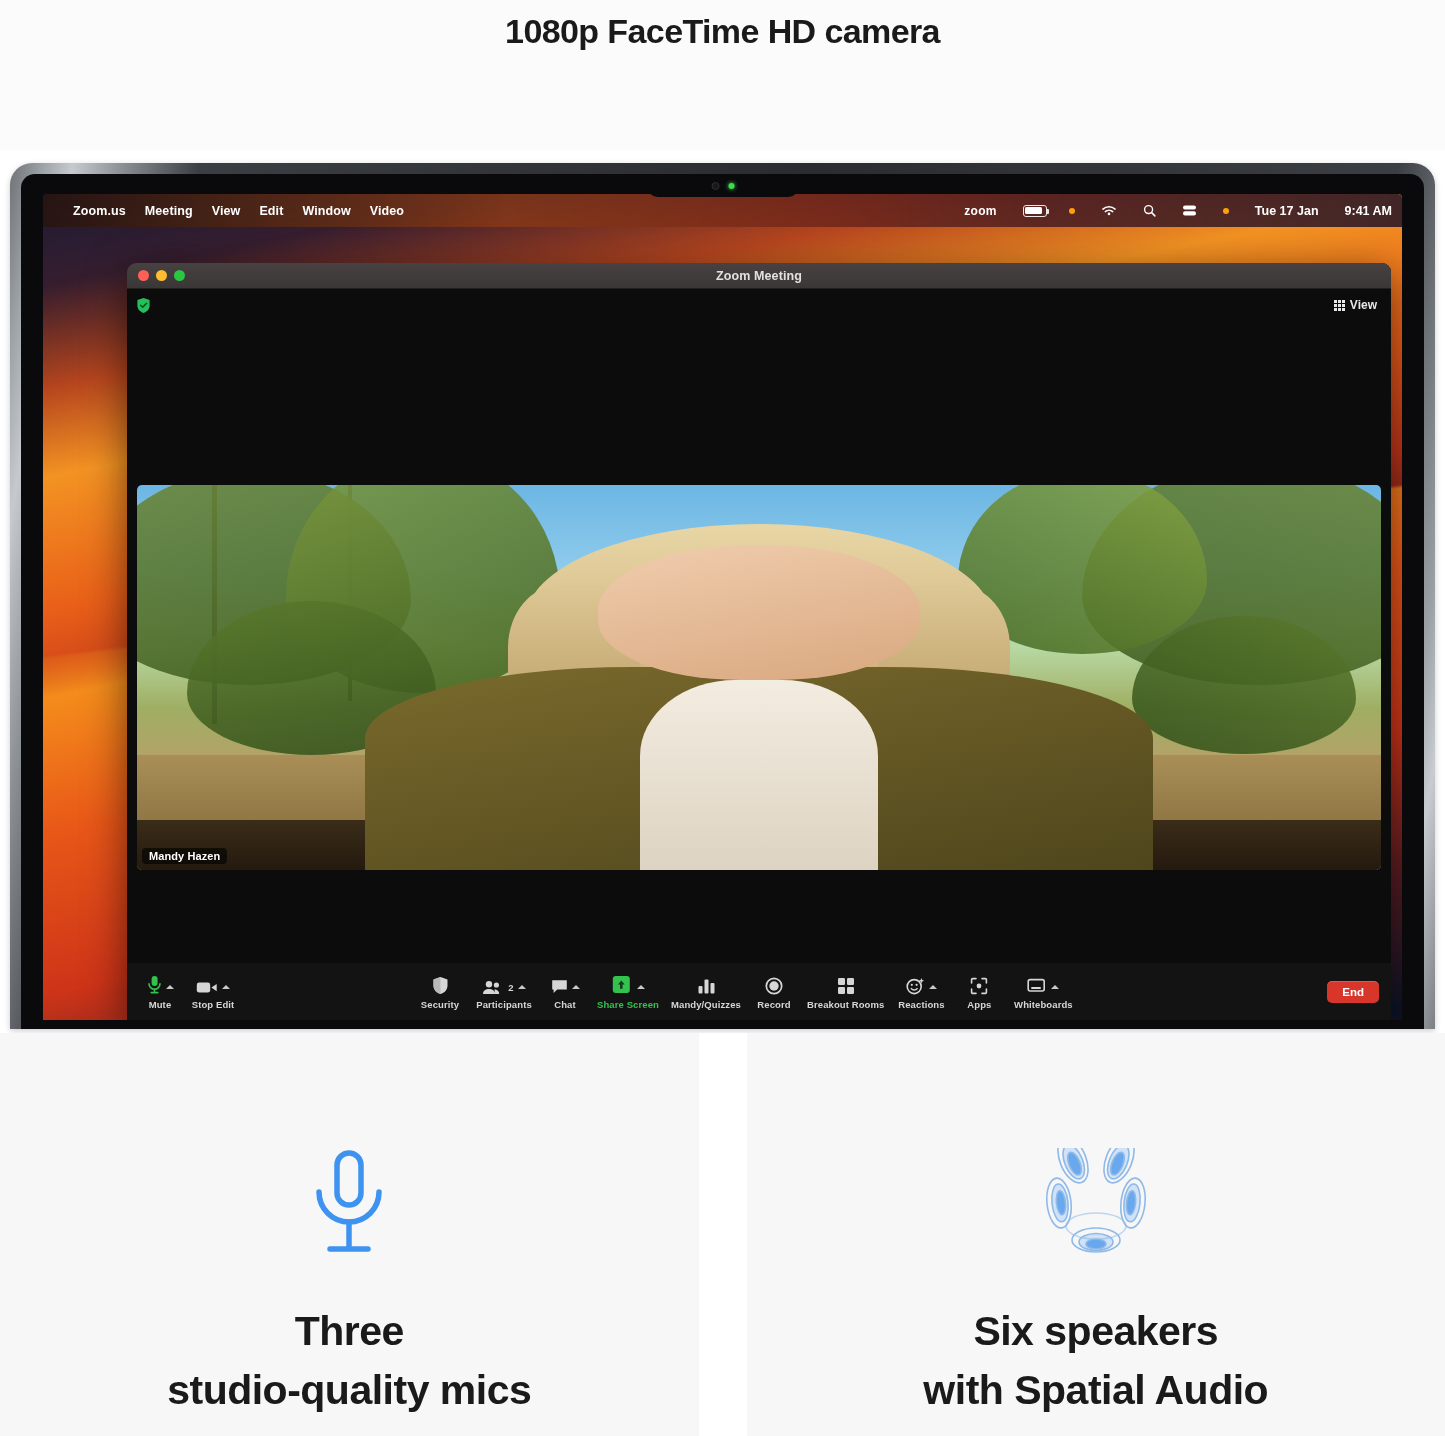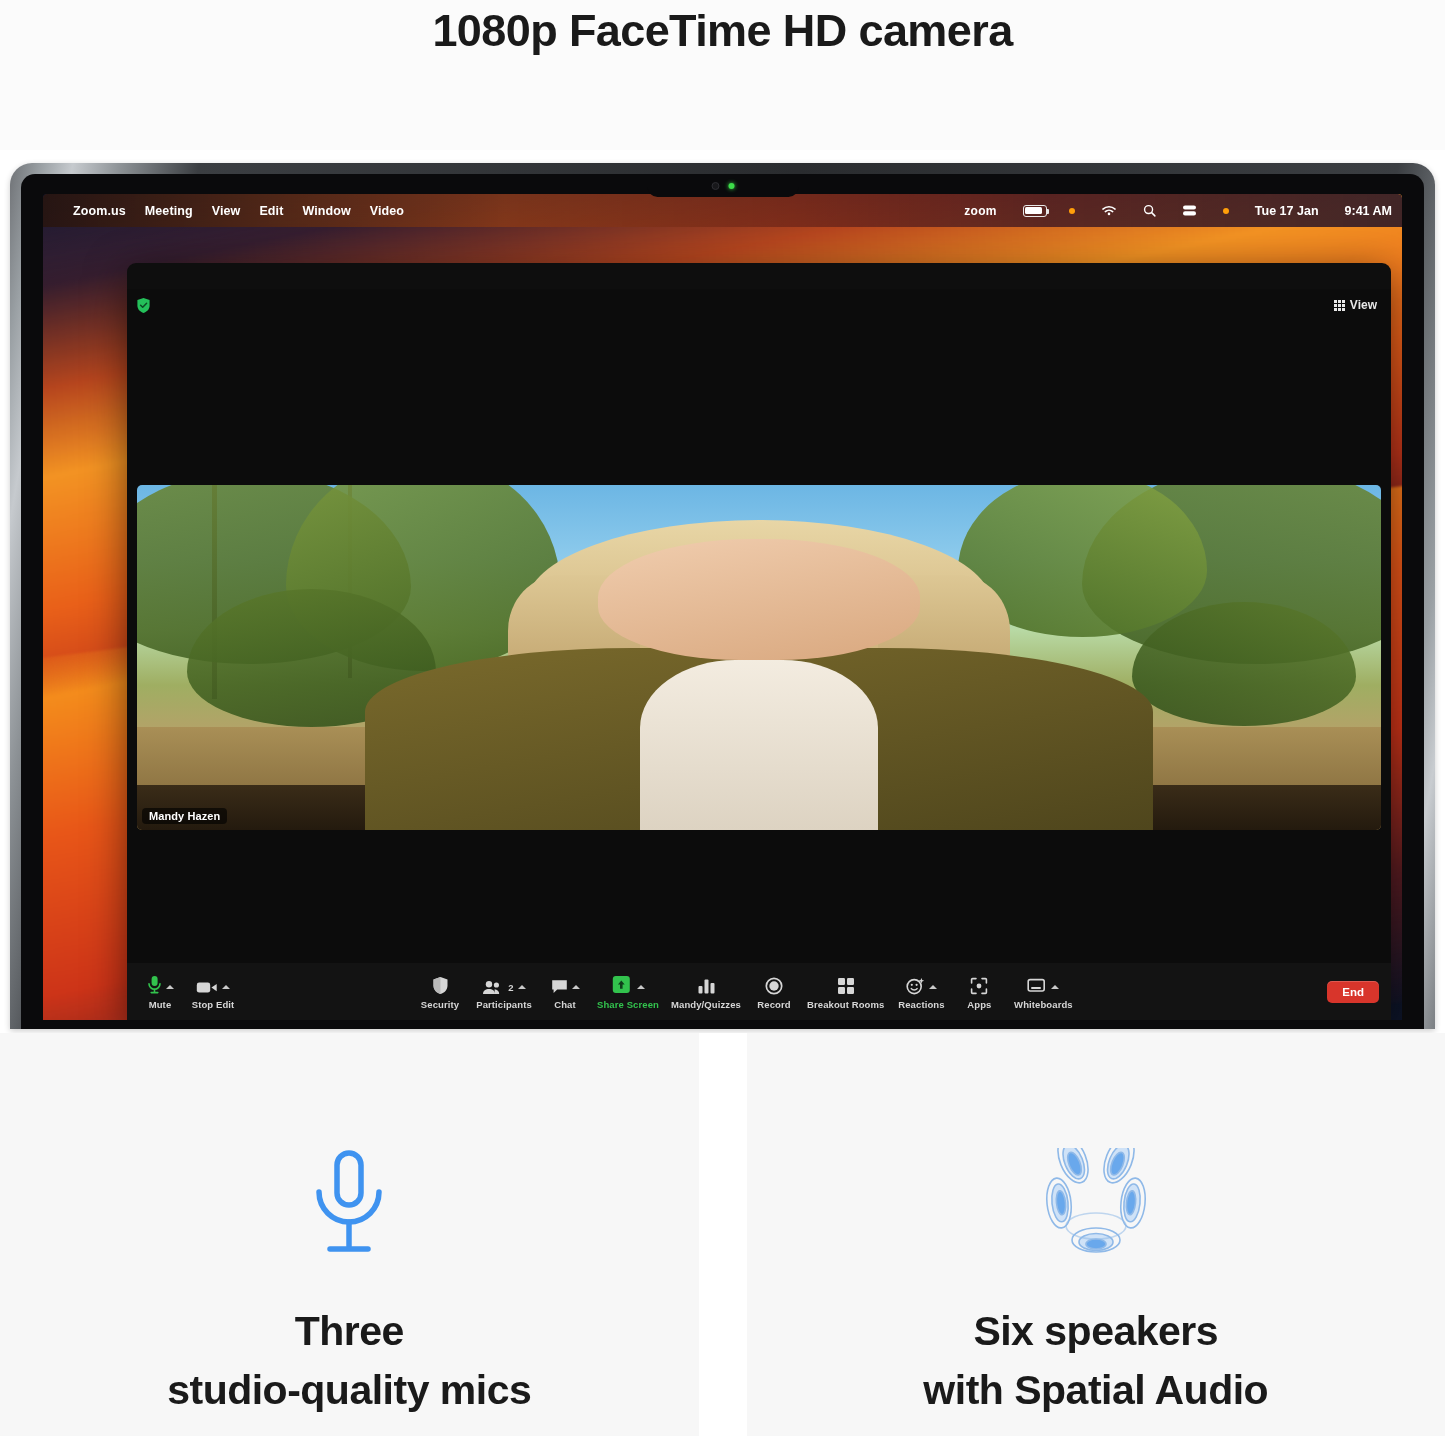--- a/index.html
+++ b/index.html
@@ -11,21 +11,21 @@
   }
 
   
   #headline {
     width: 1445px; height: 150px;
     display: flex; align-items: flex-start; justify-content: center;
     padding-top: 2px;
     background: #fbfbfb;
   }
   #headline .txt {
-    font-size: 45px; font-weight: 700; color: #1a1a1a;
+    font-size: 34px; font-weight: 700; color: #1a1a1a;
     letter-spacing: -0.6px; line-height: 58px;
   }
 
   
   #laptop {
     position: absolute; left: 10px; top: 163px;
     width: 1425px; height: 866px;
   }
   
   #laptop-shell {
@@ -141,21 +141,21 @@
     position:absolute; right:9px; top:7px;
     display:flex; align-items:center; gap:5px;
     color:#e8e8e8; font-size:12px; font-weight:600;
     padding:2px 5px; border-radius:4px;
   }
   .grid-ic { display:grid; grid-template-columns:repeat(3,3px); grid-template-rows:repeat(3,3px); gap:1px; }
   .grid-ic i { background:#e8e8e8; display:block; width:3px; height:3px; }
 
   
   #tiles {
-    position:absolute; left:10px; right:10px; top:196px; height:345px;
+    position:absolute; left:10px; right:10px; top:196px; height:385px;
     display:flex; gap:7px;
   }
   .tile { flex:1; position:relative; border-radius:5px; overflow:hidden; }
   .nametag {
     position:absolute; left:5px; bottom:6px;
     background:rgba(0,0,0,.62); color:#fff;
     font-size:11px; font-weight:700; padding:2px 7px; border-radius:4px;
     letter-spacing:.1px; z-index:5;
   }
   
@@ -318,20 +318,28 @@
             <rect x="1" y="7.9" width="14" height="4.4" rx="2.2" fill="#fff"></rect>
           </svg>
           <span class="dot-orange" style="margin-left:0"></span>
           <span class="dt">Tue 17 Jan</span>
           <span class="dt">9:41 AM</span>
         </div>
       </div>
 
       <div id="zoomwin">
 
+        <div id="titlebar">
+          <div class="lights">
+            <span class="l-r"></span>
+            <span class="l-y"></span>
+            <span class="l-g"></span>
+          </div>
+          <div id="wintitle">Zoom Meeting</div>
+        </div>
 
         <div id="stage">
 
           <div id="shield-badge">
             <svg width="15" height="17" viewBox="0 0 15 17">
               <path d="M7.5 1L13.6 3.1v5.2c0 4-2.6 6.6-6.1 7.7C4 14.9 1.4 12.3 1.4 8.3V3.1L7.5 1z" fill="#24c05a"></path>
               <path d="M4.6 8.2l2.1 2.1 3.9-4" stroke="#0c4a24" stroke-width="1.5" fill="none" stroke-linecap="round" stroke-linejoin="round"></path>
             </svg>
           </div>
 

